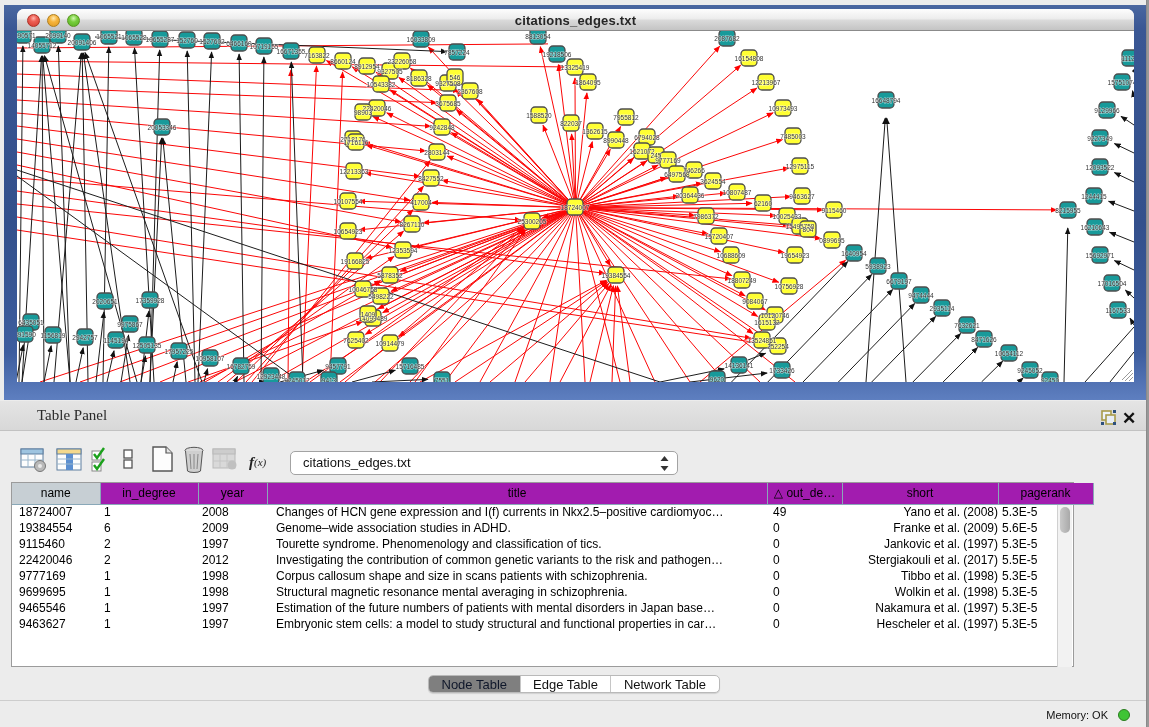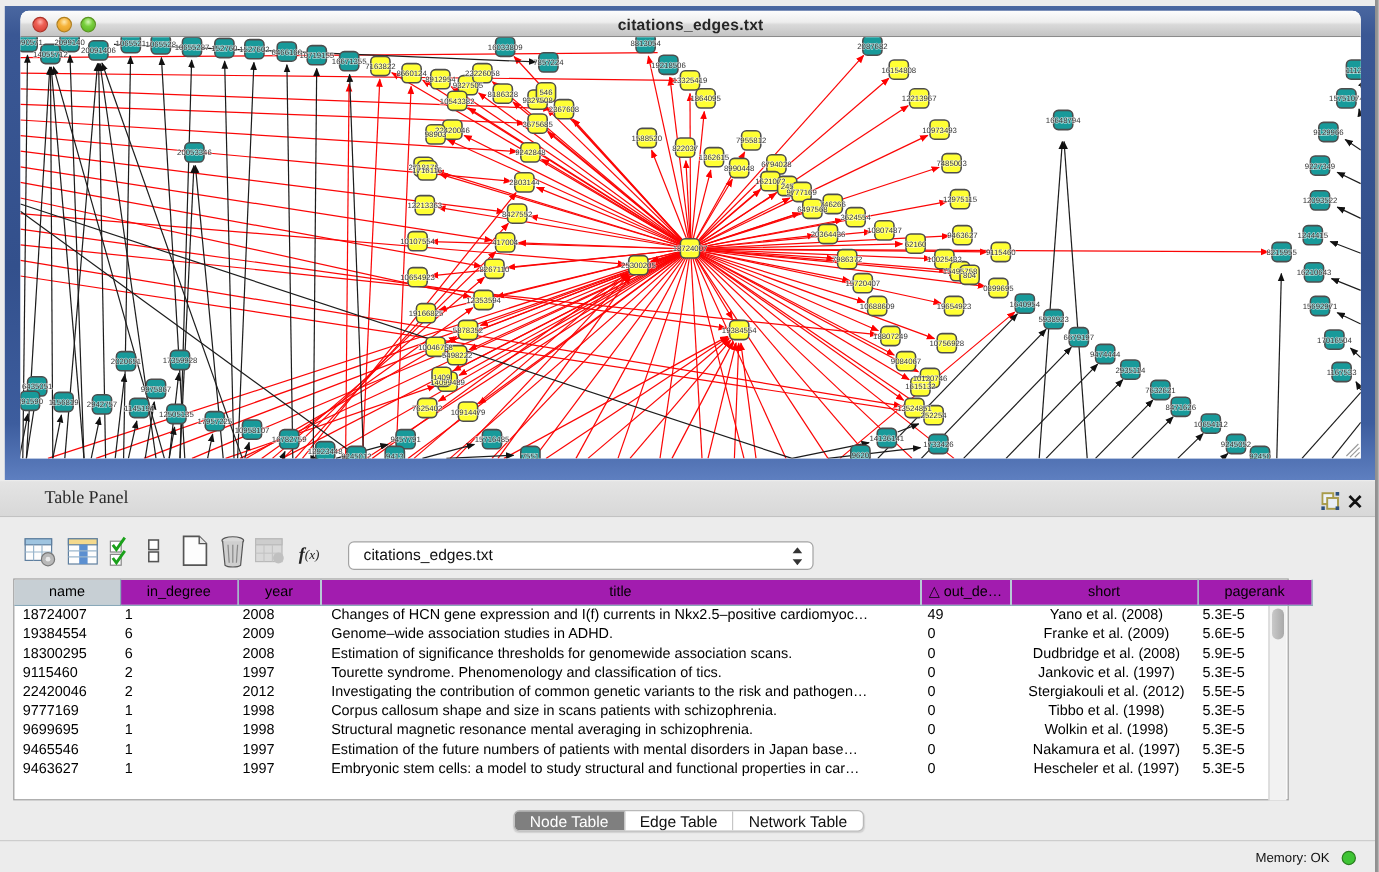--- a/index.html
+++ b/index.html
@@ -18,27 +18,27 @@
 .tp-panel{position:absolute;left:0;top:431px;width:1146px;height:296px;background:#ececec;}
 .combo{position:absolute;left:290px;top:20px;width:388px;height:24px;background:#fff;border:1px solid #a3a3a3;border-radius:5px;font-size:13px;color:#111;line-height:22px;padding-left:12px;}
 .tablebox{position:absolute;left:11px;top:51px;width:1063px;height:185px;background:#fff;border:1px solid #9b9b9b;}
 table.tt{border-collapse:collapse;table-layout:fixed;width:1081px;font-size:12px;color:#000;}
 table.tt th{height:21px;background:#a21caf;font-weight:normal;font-size:12px;border-right:1px solid #89a8b8;border-bottom:1px solid #89a8b8;overflow:hidden;white-space:nowrap;}
 table.tt th.first{background:#c7cfd4;}
 table.tt td{height:16px;padding:0 0 0 4px;overflow:hidden;white-space:nowrap;}
 td.c1{padding-left:7px !important;}
 td.c4{padding-left:9px !important;}
 td.c5{padding-left:6px !important;}
-td.c6{text-align:center;}
+td.c6{text-align:right;}
 .colw1{width:88px}.colw2{width:98px}.colw3{width:69px}.colw4{width:500px}.colw5{width:75px}.colw6{width:156px}.colw7{width:95px}
 .vsb{position:absolute;right:1px;top:22px;width:15px;height:162px;background:#f2f2f2;border-left:1px solid #d0d0d0;}
 .vsb .thumb{position:absolute;left:2px;top:2px;width:10px;height:26px;border-radius:5px;background:linear-gradient(90deg,#c9c9c9,#a9a9a9);}
 .tabs{position:absolute;left:428px;top:244px;height:18px;border:1px solid #b9b9b9;border-radius:5px;background:#fff;box-shadow:0 1px 1px rgba(0,0,0,.12);font-size:13px;display:flex;overflow:hidden;}
 .tabs .seg{padding:0 12.5px;line-height:17px;color:#111;border-right:1px solid #c6c6c6;}
-.tabs .seg.sel{background:#7f7f7f;color:#ffffff;}
+.tabs .seg.sel{background:#7f7f7f;color:#0f172a;}
 .tabs .seg:last-child{border-right:none;}
 .statusline{position:absolute;left:0;top:269px;width:1146px;height:27px;border-top:1px solid #cdcdcd;}
 .mem{position:absolute;right:38px;top:278px;font-size:11px;color:#111;}
 .memdot{position:absolute;right:16px;top:278px;width:12px;height:12px;border-radius:50%;background:#3fc435;border:1px solid #2a7d1f;}
 .icons{position:absolute;left:0;top:12px;}
 </style></head>
 <body>
 <div class="blueframe"></div>
 <div class="win">
   <div class="titlebar">
@@ -658,44 +658,35 @@
           <tr>
             <td class="c1">19384554</td>
             <td class="c2">6</td>
             <td class="c3">2009</td>
             <td class="c4">Genome–wide association studies in ADHD.</td>
             <td class="c5">0</td>
             <td class="c6">Franke et al. (2009)</td>
             <td class="c7">5.6E-5</td>
           </tr>
           <tr>
-            <td class="c1">18300295</td>
-            <td class="c2">6</td>
-            <td class="c3">2008</td>
-            <td class="c4">Estimation of significance thresholds for genomewide association scans.</td>
-            <td class="c5">0</td>
-            <td class="c6">Dudbridge et al. (2008)</td>
-            <td class="c7">5.9E-5</td>
-          </tr>
-          <tr>
             <td class="c1">9115460</td>
             <td class="c2">2</td>
             <td class="c3">1997</td>
             <td class="c4">Tourette syndrome. Phenomenology and classification of tics.</td>
             <td class="c5">0</td>
             <td class="c6">Jankovic et al. (1997)</td>
             <td class="c7">5.3E-5</td>
           </tr>
           <tr>
             <td class="c1">22420046</td>
             <td class="c2">2</td>
             <td class="c3">2012</td>
             <td class="c4">Investigating the contribution of common genetic variants to the risk and pathogen…</td>
             <td class="c5">0</td>
-            <td class="c6">Stergiakouli et al. (2012)</td>
+            <td class="c6">Stergiakouli et al. (2017)</td>
             <td class="c7">5.5E-5</td>
           </tr>
           <tr>
             <td class="c1">9777169</td>
             <td class="c2">1</td>
             <td class="c3">1998</td>
             <td class="c4">Corpus callosum shape and size in scans patients with schizophrenia.</td>
             <td class="c5">0</td>
             <td class="c6">Tibbo et al. (1998)</td>
             <td class="c7">5.3E-5</td>

